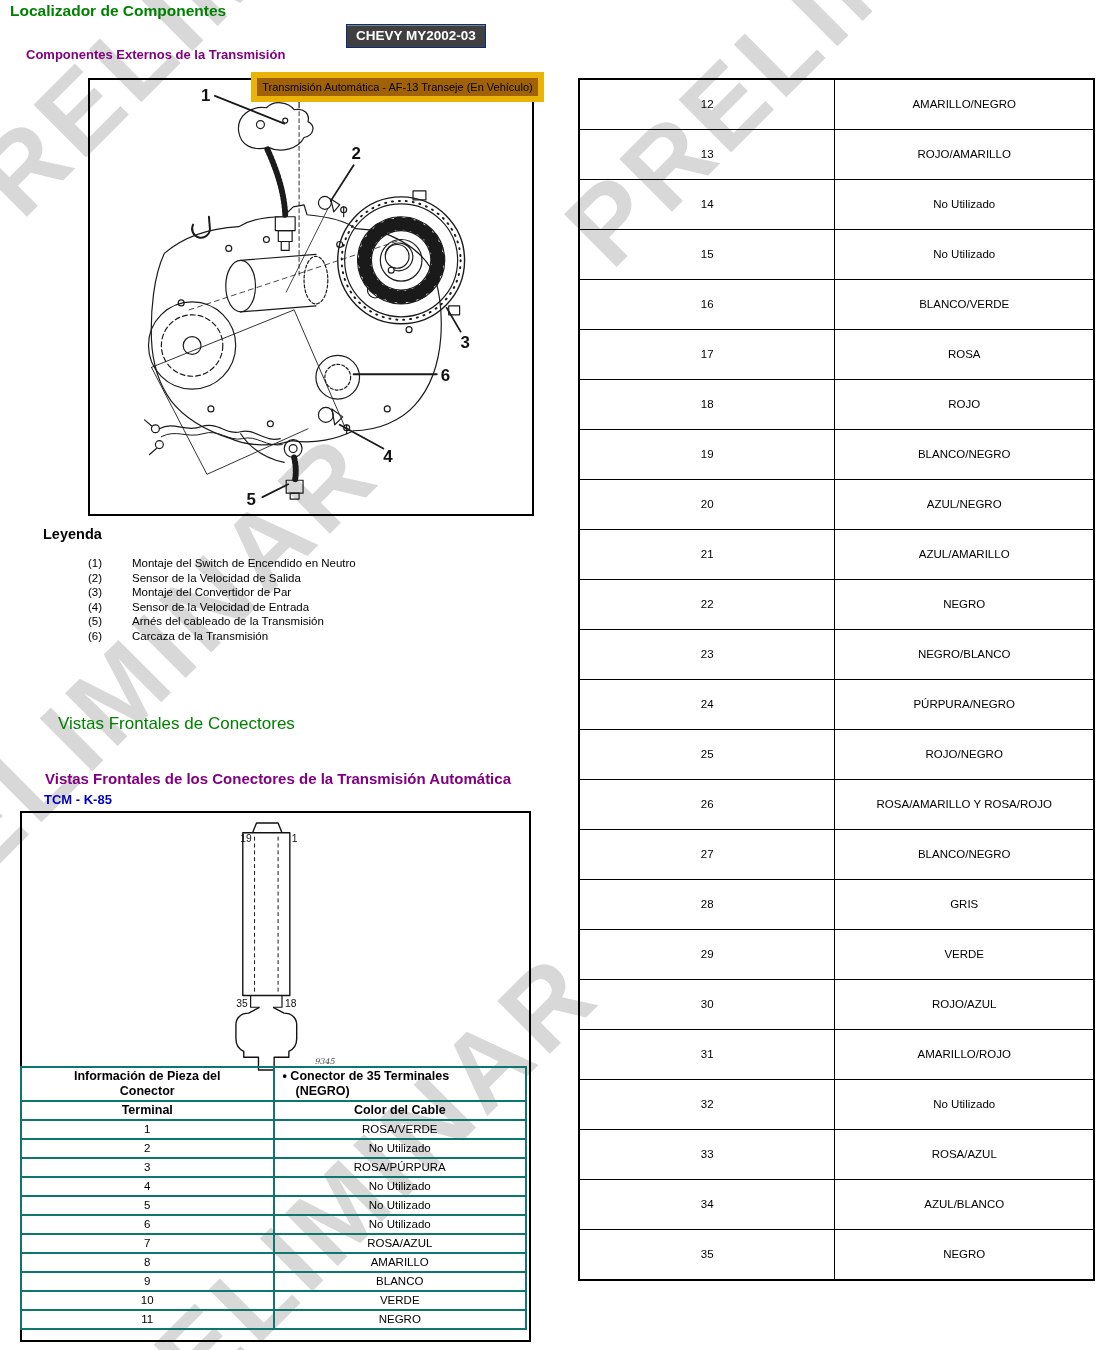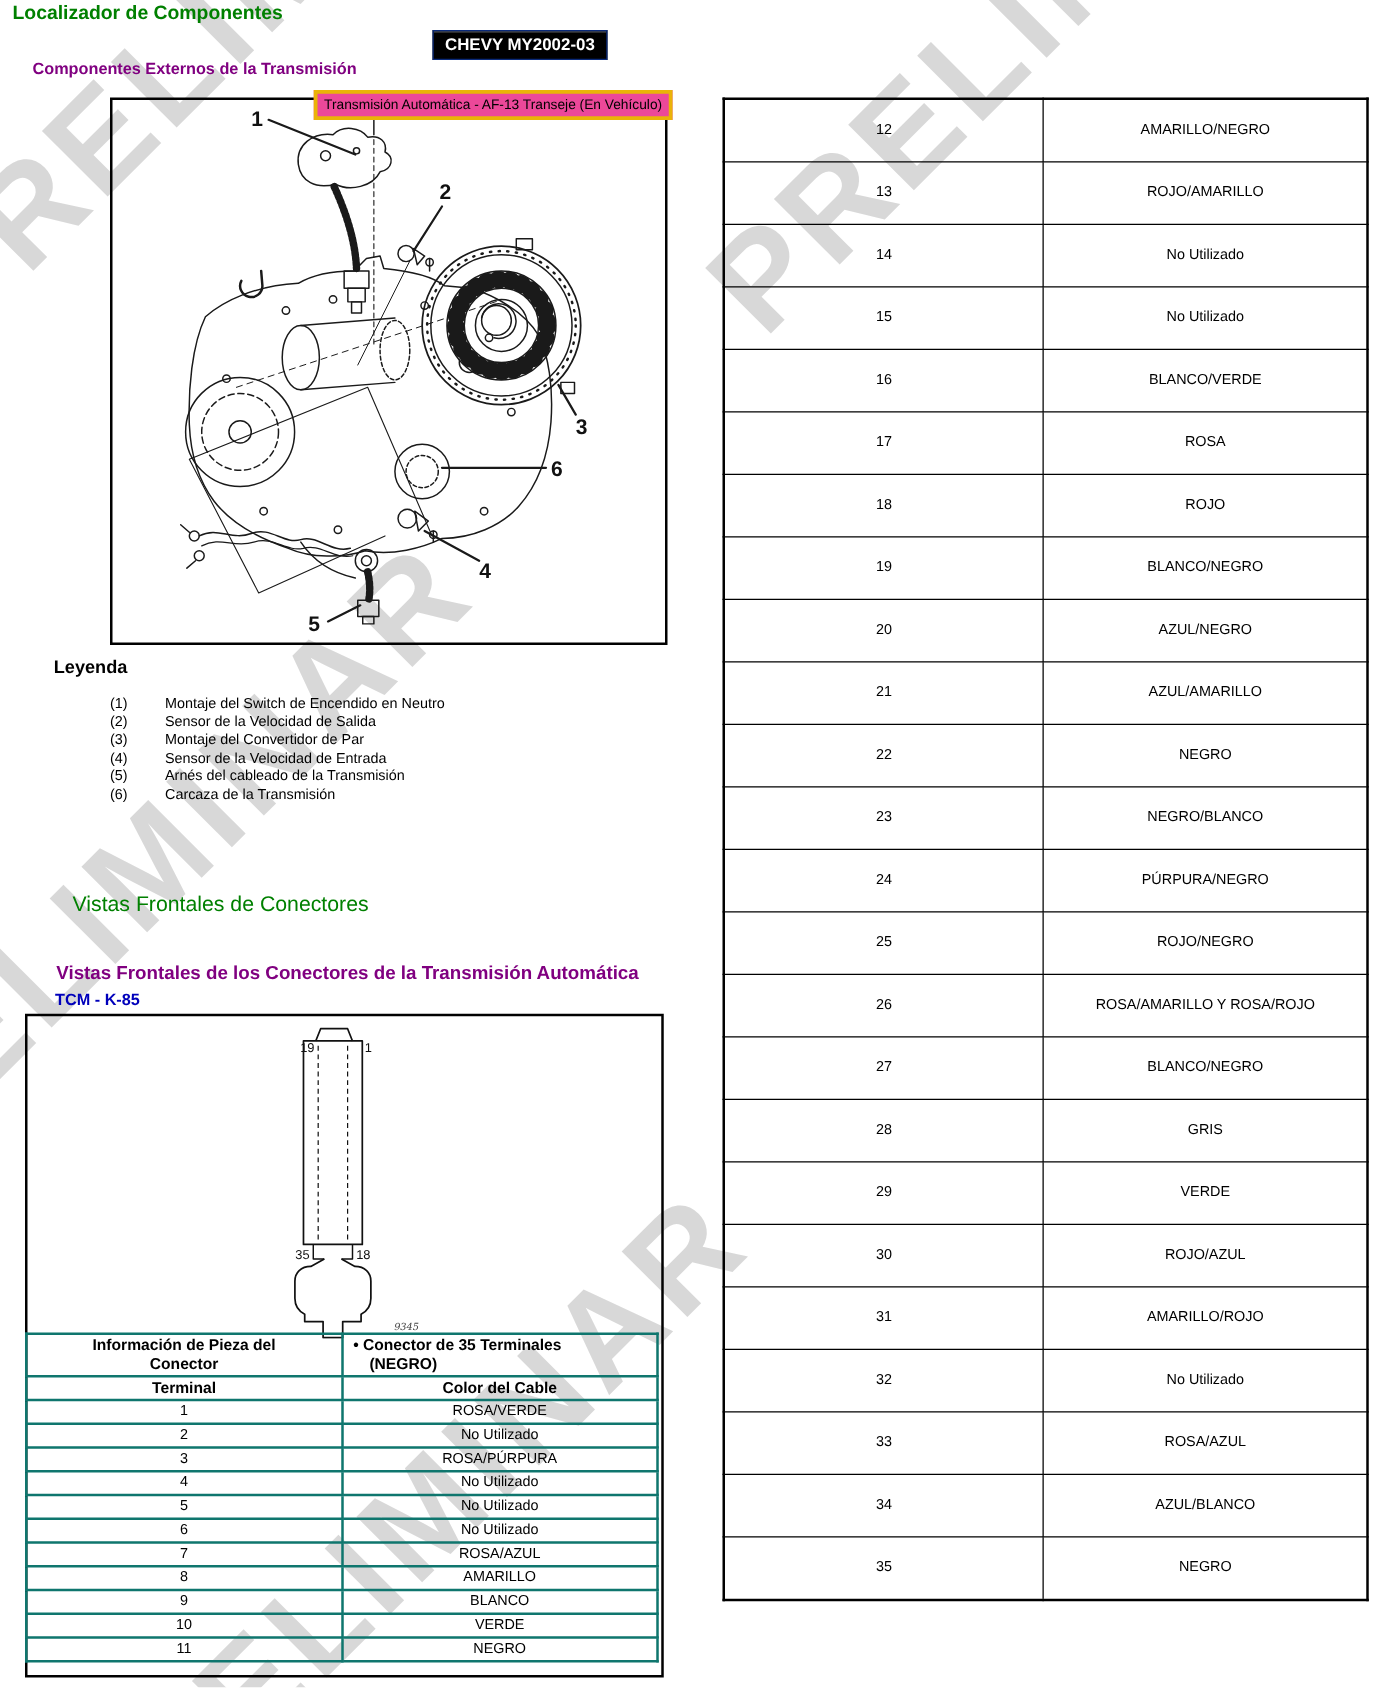--- a/index.html
+++ b/index.html
@@ -12,22 +12,22 @@
   .h-green1{position:absolute;left:10px;top:2px;font-size:15.5px;font-weight:bold;}
   .badge{position:absolute;left:346px;top:24px;height:22px;line-height:22px;padding:0 9px;
          font-size:13.5px;font-weight:bold;color:#fff;border:1px solid #0a2a7a;
          box-shadow:inset 0 1px 0 rgba(255,255,255,.35);cursor:pointer;}
   .h-purple1{position:absolute;left:10px;top:47px;font-size:13px;font-weight:bold;margin-left:16px;}
   .h-green2{position:absolute;left:58px;top:714px;font-size:17px;font-weight:normal;}
   .h-purple2{position:absolute;left:45px;top:770px;font-size:15px;font-weight:bold;}
   .h-blue{position:absolute;left:44px;top:792px;font-size:13px;font-weight:bold;}
   
   .dbox{position:absolute;left:88px;top:78px;width:442px;height:434px;border:2px solid #000;}
-  .dtitle{position:absolute;left:161px;top:-8px;width:281px;height:18px;border:3px solid #eab308;
-          background:#ec4899;font-size:11px;line-height:18px;text-align:center;white-space:nowrap;overflow:hidden;}
+  .dtitle{position:absolute;left:161px;top:-8px;width:281px;height:18px;border:6px solid #eab308;
+          background:#a16207;font-size:11px;line-height:18px;text-align:center;white-space:nowrap;overflow:hidden;}
   
   .rtbl{position:absolute;left:578px;top:78px;width:517px;border-collapse:collapse;table-layout:fixed;
         border:2px solid #000;}
   .rtbl td{border:1px solid #000;font-size:11.5px;text-align:center;height:17px;line-height:17px;
            padding:16px;white-space:nowrap;overflow:hidden;}
   
   .leyenda-h{position:absolute;left:43px;top:526px;font-size:14.5px;font-weight:bold;}
   .leyenda{position:absolute;left:88px;top:556px;font-size:11.5px;}
   .leyenda .row{display:flex;height:14.6px;line-height:14.6px;}
   .leyenda .num{width:30px;}
@@ -51,21 +51,21 @@
 <body>
 
 <div class="page">
 
   <div class="wm" style="left:-60px;top:188px;">PRELIMINAR</div>
   <div class="wm" style="left:585px;top:183px;">PRELIMINAR</div>
   <div class="wm" style="left:-160px;top:908px;">PRELIMINAR</div>
   <div class="wm" style="left:60px;top:1428px;">PRELIMINAR</div>
 
   <div class="h-green1" style="color:#008000">Localizador de Componentes</div>
-  <div class="badge" style="background:#000000">CHEVY MY2002-03</div>
+  <div class="badge" style="background:#404040">CHEVY MY2002-03</div>
   <div class="h-purple1" style="color:#800080">Componentes Externos de la Transmisión</div>
 
   <div class="dbox">
     <div class="dtitle">Transmisión Automática - AF-13 Transeje (En Vehículo)</div>
     <svg width="438" height="430" viewBox="0 0 442 434">
       <g stroke="#1a1a1a" fill="none" stroke-width="1.2" stroke-linejoin="round" stroke-linecap="round">
 
         <path d="M75,175 C90,162 115,150 150,148 C160,142 175,138 195,138 L205,128 L216,126 L219,136 C240,138 258,142 268,150 L290,152 C308,158 332,170 344,190 C352,206 356,232 354,260 C352,286 344,310 328,328 C314,344 290,354 266,354 C250,362 226,368 204,364 C186,370 160,370 142,362 C118,354 96,342 82,324 C70,308 63,286 62,262 C61,234 64,198 75,175 Z"></path>
         <circle cx="103" cy="268" r="44"></circle>
         <circle cx="103" cy="268" r="31" stroke-dasharray="5,3"></circle>

